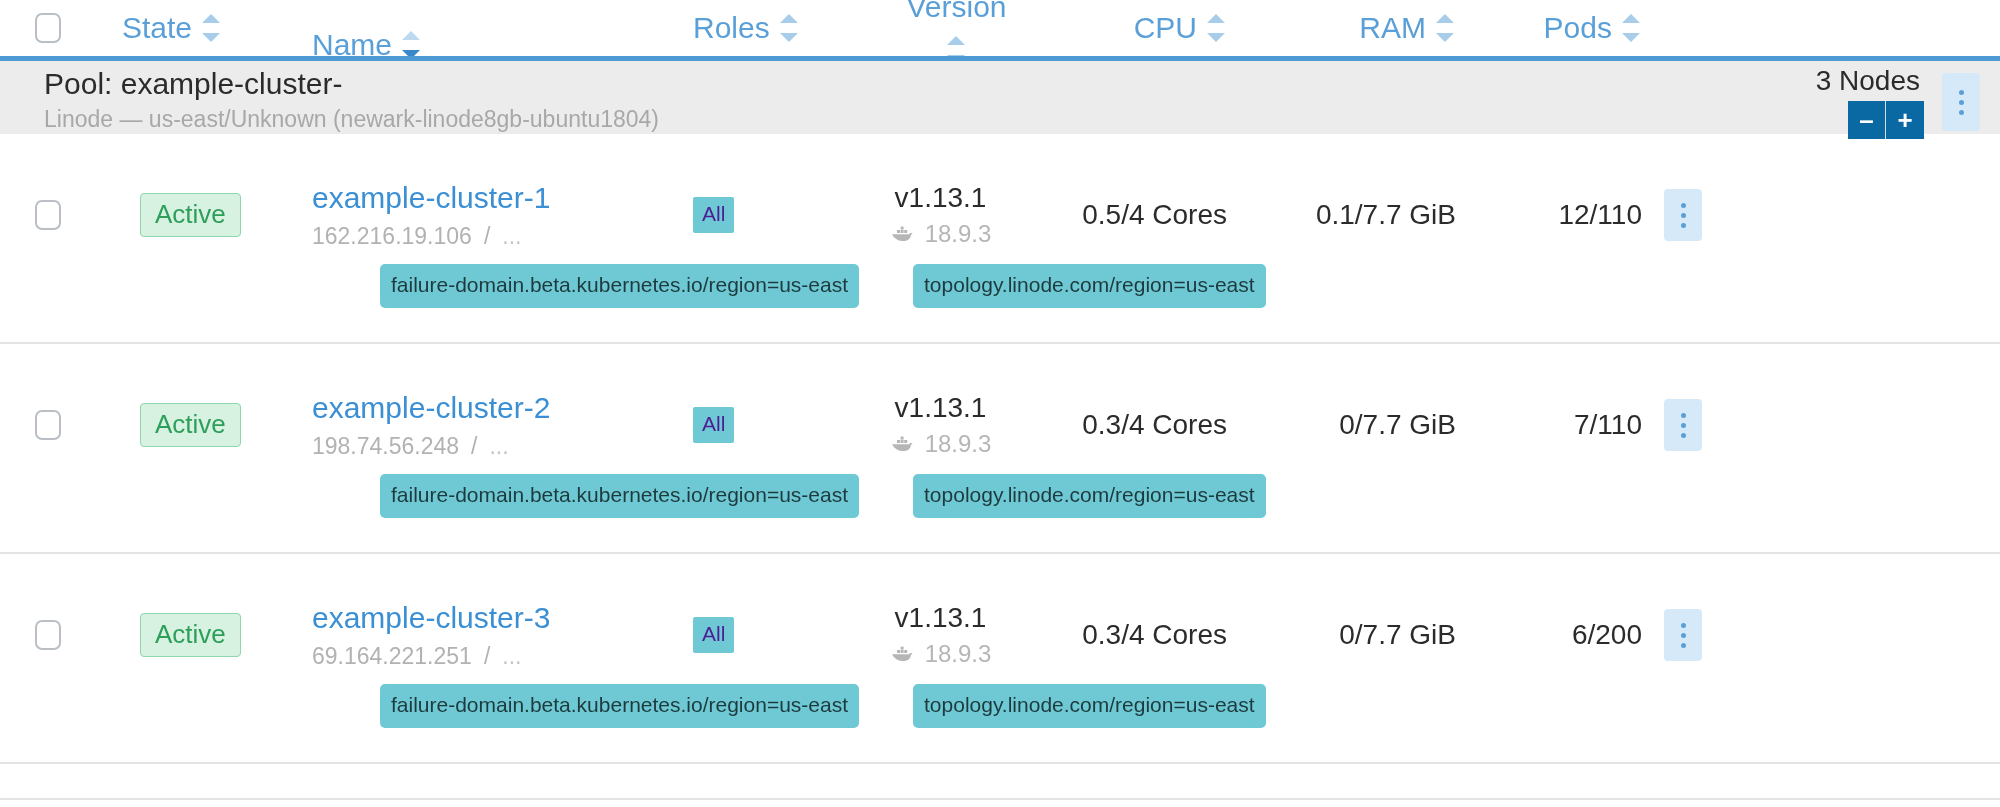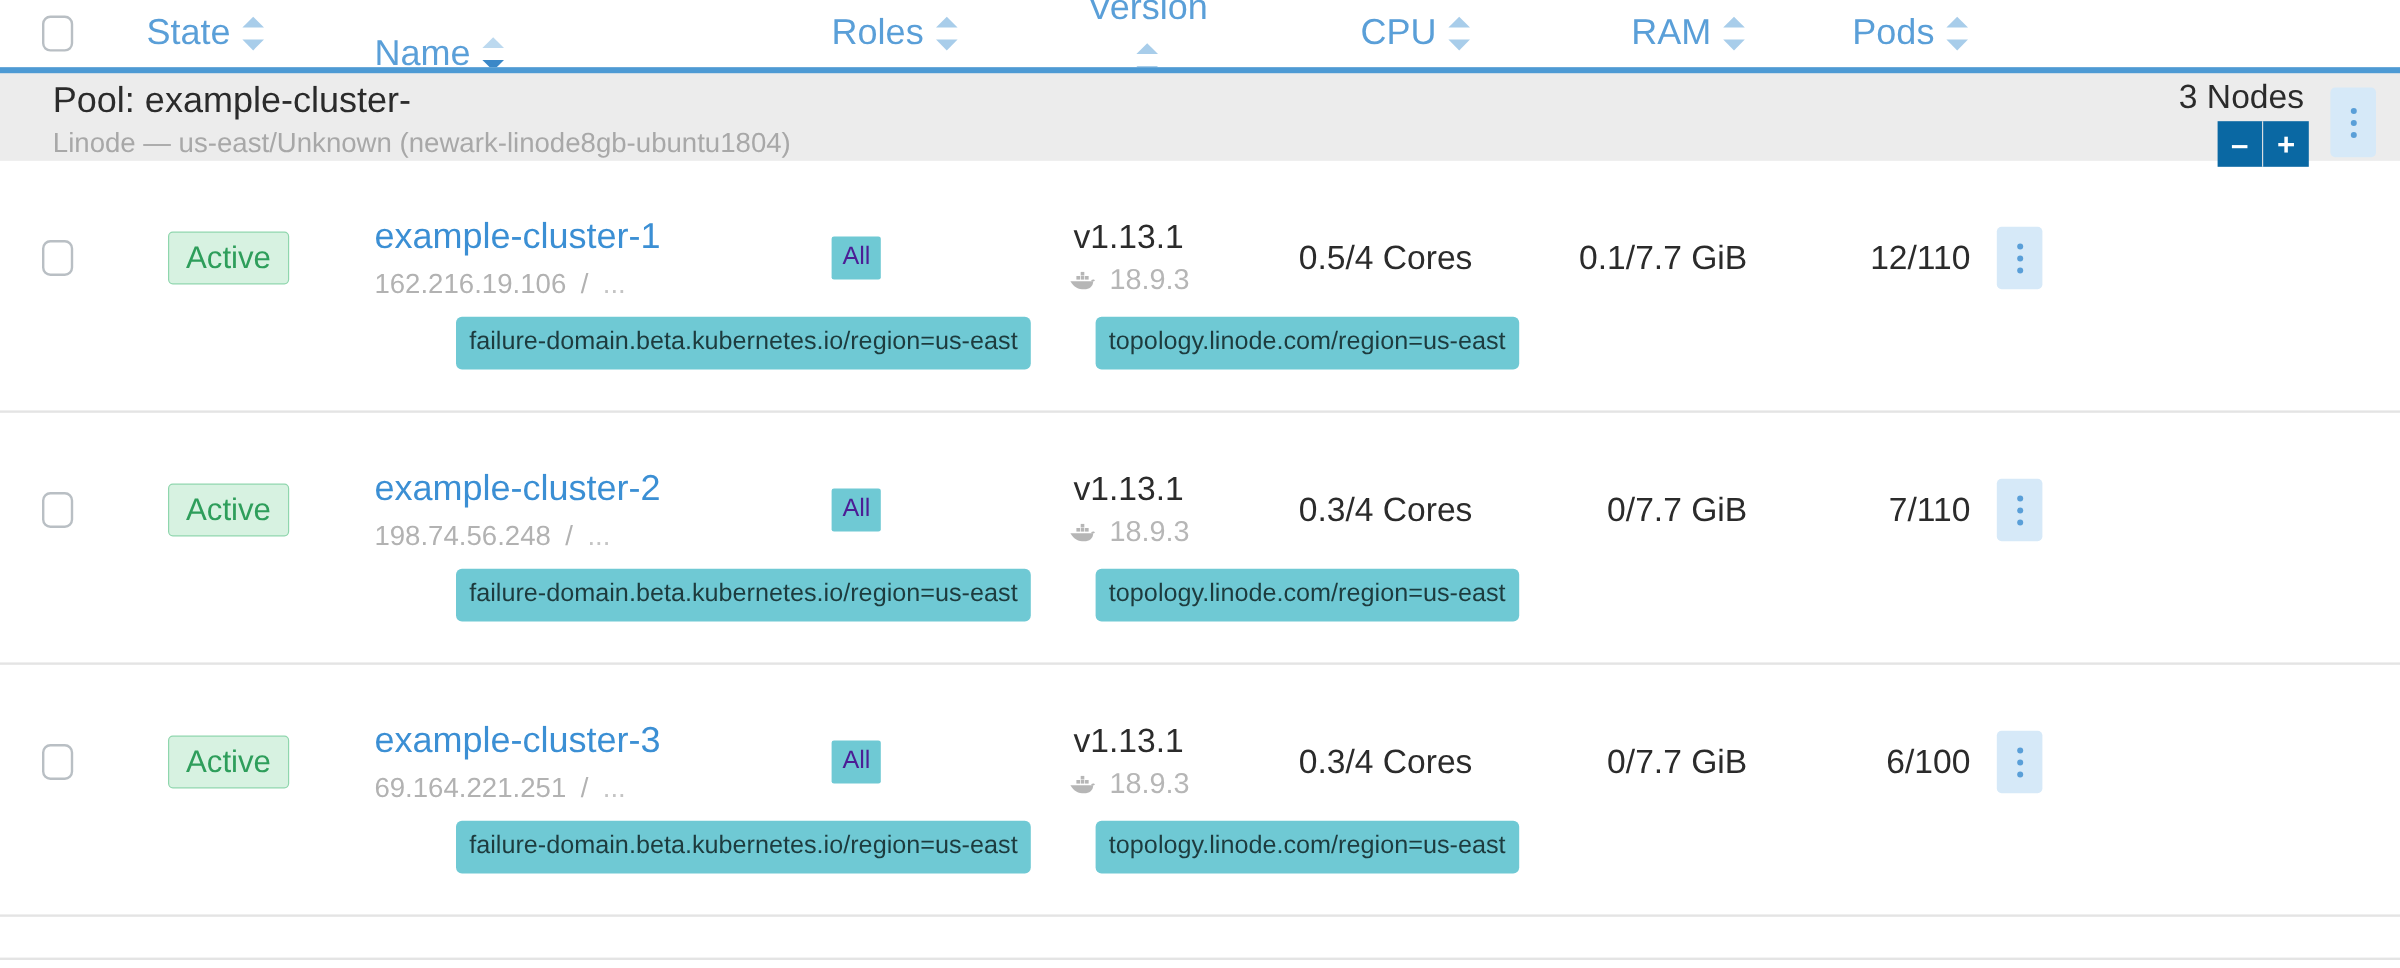--- a/index.html
+++ b/index.html
@@ -425,21 +425,21 @@
           <span>18.9.3</span>
         </div>
       </div>
       <div class="c-cpu">
         <span class="metric">0.3/4 Cores</span>
       </div>
       <div class="c-ram">
         <span class="metric">0/7.7 GiB</span>
       </div>
       <div class="c-pods">
-        <span class="metric">6/100</span>
+        <span class="metric">6/200</span>
       </div>
       <div class="c-menu">
         <div class="kebab-row">
             <i></i>
             <i></i>
             <i></i>
           </div>
       </div>
     </div>
     <div class="labels-strip">

